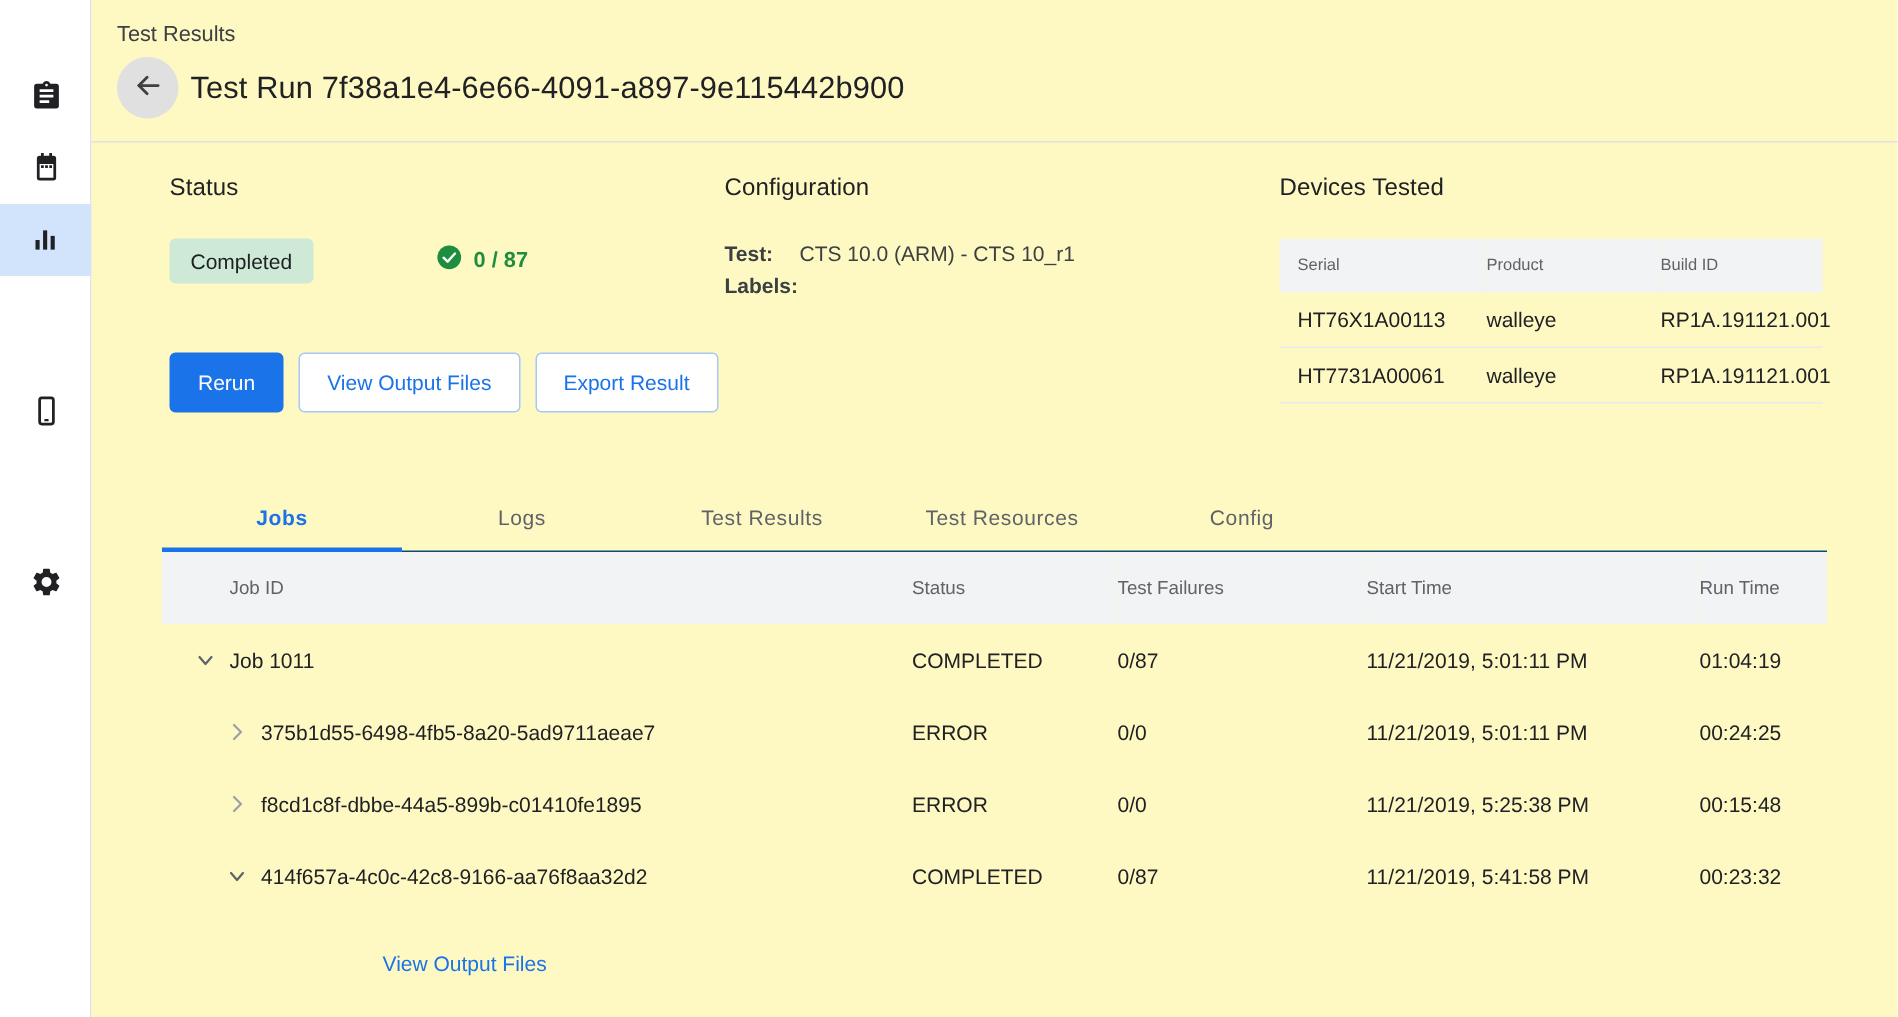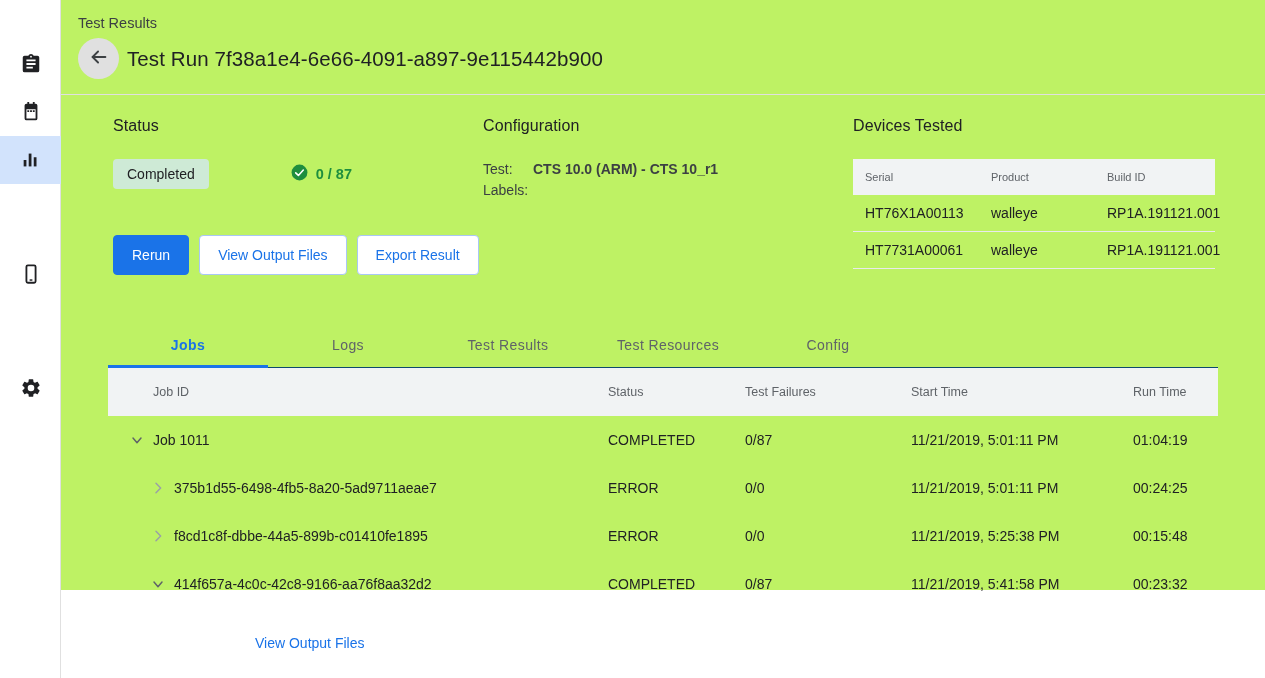--- a/index.html
+++ b/index.html
@@ -22,21 +22,21 @@
   }
   .nav-item {
     width: 61px; height: 48px;
     display: flex; align-items: center; justify-content: center;
     cursor: pointer;
   }
   .nav-item.selected { background: #d2e3fc; }
   .nav-item svg { display: block; }
 
   
-  .main { flex: 1; height: 590px; position: relative; background: #bef264; }
+  .main { flex: 1; height: 678px; position: relative; background: #fef9c3; }
 
   .page-header {
     height: 95px;
     border-bottom: 1px solid #e0e0e0;
     padding: 14px 0 0 17px;
     position: relative;
   }
   .breadcrumb {
     font-size: 14.5px; color: #3c4043; line-height: 18px;
     margin-left: 0px; margin-bottom: 6px;
@@ -81,22 +81,22 @@
   .btn-row { position: absolute; left: 52px; top: 140px; display: flex; gap: 10px; }
   .btn {
     font-family: "Liberation Sans", sans-serif;
     font-size: 14px; line-height: 16px;
     padding: 11px 18px; border-radius: 4px; cursor: pointer;
   }
   .btn-filled { background: #1a73e8; color: #fff; border: 1px solid #1a73e8; }
   .btn-outline { background: #fff; color: #1a73e8; border: 1px solid #a9c7f5; }
 
   .kv { display: flex; font-size: 14px; color: #3c4043; line-height: 21px; }
-  .kv .k { width: 50px; flex: 0 0 50px; }
-  .kv .v { color: #3c4043; font-weight: bold; }
+  .kv .k { width: 50px; flex: 0 0 50px; font-weight: bold; }
+  .kv .v { color: #3c4043; }
 
   
   .dev-table { width: 362px; border-collapse: collapse; table-layout: fixed; }
   .dev-table thead th {
     background: #f1f3f4; text-align: left;
     font-size: 11px; font-weight: 400; color: #5f6368;
     padding: 12px 0 12px 0; 
   }
   .dev-table thead th:first-child { padding-left: 12px; }
   .dev-table tbody td {

